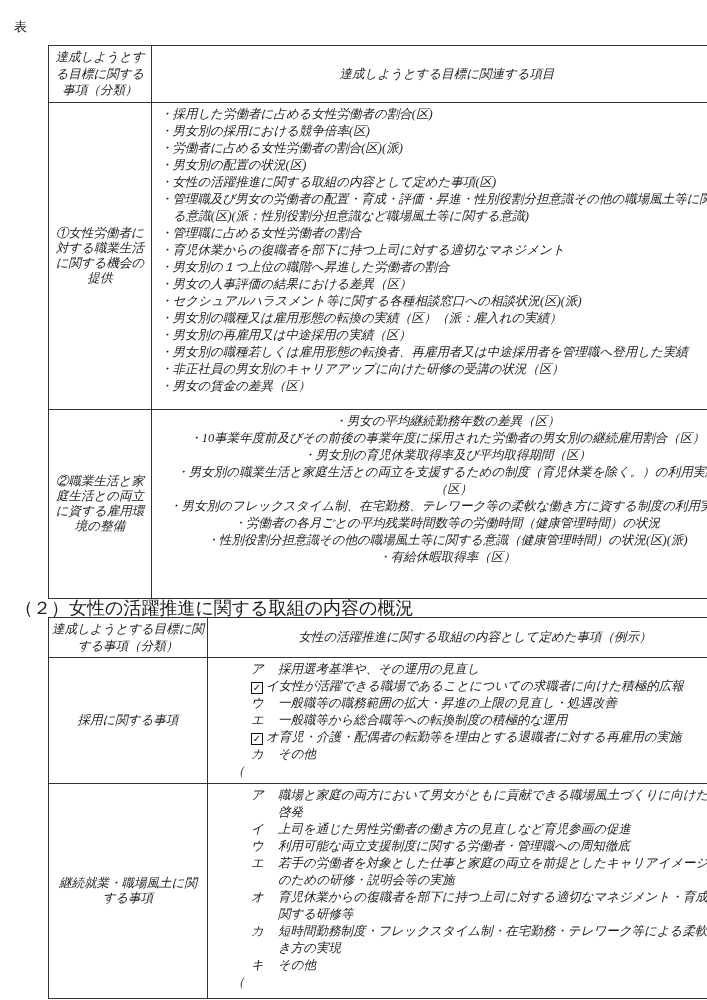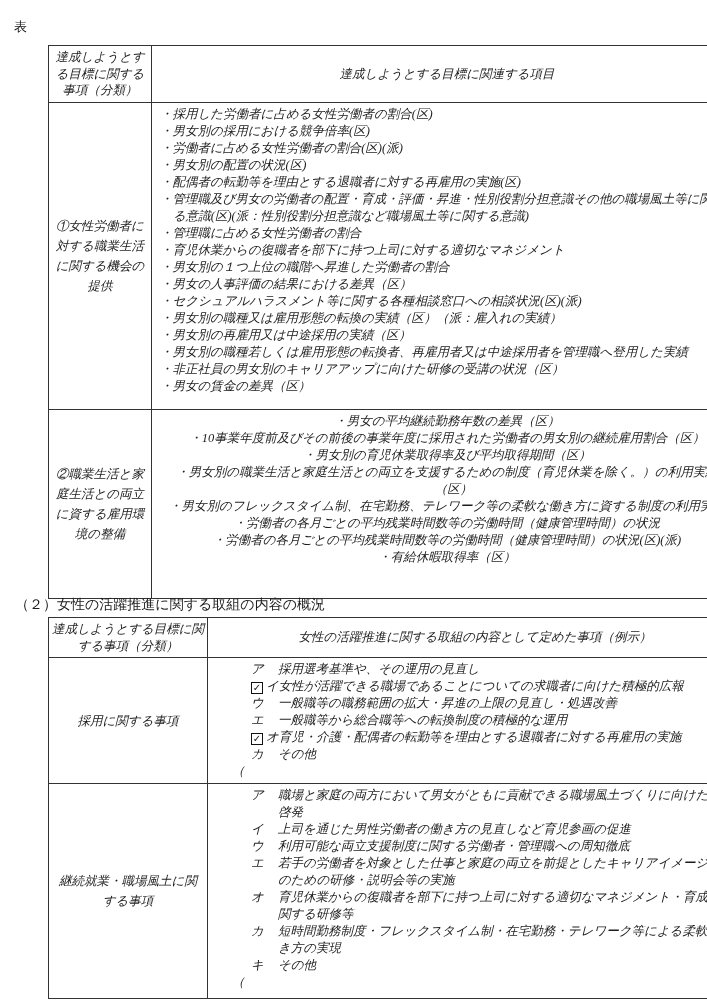--- a/index.html
+++ b/index.html
@@ -6,33 +6,33 @@
   body{width:707px;height:1000px;font-family:"Liberation Serif","DejaVu Serif",serif;color:#1c1c1c;}
   .page{position:relative;width:707px;height:1000px;overflow:hidden;background:#fff;}
   .doc-label{position:absolute;left:14px;top:18px;font-size:13px;}
   table.tbl{border-collapse:collapse;position:absolute;left:48px;table-layout:fixed;width:695px;background:#fff;font-style:italic;}
   .t1{top:45px;}
   .t2{top:617px;}
   .tbl td{border:1.4px solid #333;}
   .hdr td{text-align:center;vertical-align:middle;font-size:12.5px;line-height:16.5px;padding:3px 2px;}
   .t1 .hdr td{height:48px;}
   .t2 .hdr td{height:32px;}
-  .cat{text-align:center;vertical-align:middle;font-size:12.5px;line-height:20px;padding:2px 4px;word-break:break-all;}
+  .cat{text-align:center;vertical-align:middle;font-size:12.5px;line-height:15px;padding:2px 4px;word-break:break-all;}
   .items-cell{vertical-align:top;padding:3px 8px 3px 8px;font-size:12.5px;line-height:17px;word-break:break-all;}
   .t1 .r1 td{height:300px;}
   .t1 .r2 td{height:182px;text-align:center;}
   .t2 .r1 td{height:116px;}
   .t2 .r2 td{height:208px;}
   .b-item{padding-left:13px;text-indent:-13px;}
   .bullet{display:inline;}
   .k-item{padding-left:27px;text-indent:-27px;margin-left:35px;}
   .k-prefix{display:inline-block;min-width:27px;text-indent:0;}
   .checkbox{display:inline-block;width:10px;height:10px;border:1.6px solid #111;font-size:10px;line-height:9px;font-weight:bold;text-align:center;margin-right:3px;vertical-align:-1px;font-family:"DejaVu Sans",sans-serif;color:#111;}
   .blank-line{display:flex;justify-content:space-between;padding:0 8px 0 16px;}
-  .sec-heading{position:absolute;left:15px;top:596px;font-size:14px;}
+  .sec-heading{position:absolute;left:15px;top:596px;font-size:18px;}
 </style>
 </head>
 <body>
 
 <div class="page">
 
   <div class="doc-label">表</div>
 
   <table class="tbl t1">
     <colgroup>
@@ -45,21 +45,21 @@
       <td>達成しようとする目標に関連する項目</td>
     </tr>
     <tr class="r1">
       <td class="cat">①女性労働者に対する職業生活に関する機会の提供</td>
       <td class="items-cell">
         <div>
               <div class="b-item"><span class="bullet">・</span><span>採用した労働者に占める女性労働者の割合(区)</span></div>
               <div class="b-item"><span class="bullet">・</span><span>男女別の採用における競争倍率(区)</span></div>
               <div class="b-item"><span class="bullet">・</span><span>労働者に占める女性労働者の割合(区)(派)</span></div>
               <div class="b-item"><span class="bullet">・</span><span>男女別の配置の状況(区)</span></div>
-              <div class="b-item"><span class="bullet">・</span><span>配偶者の転勤等を理由とする退職者に対する再雇用の実施(区)</span></div>
+              <div class="b-item"><span class="bullet">・</span><span>女性の活躍推進に関する取組の内容として定めた事項(区)</span></div>
               <div class="b-item"><span class="bullet">・</span><span>管理職及び男女の労働者の配置・育成・評価・昇進・性別役割分担意識その他の職場風土等に関する意識(区)(派：性別役割分担意識など職場風土等に関する意識)</span></div>
               <div class="b-item"><span class="bullet">・</span><span>管理職に占める女性労働者の割合</span></div>
               <div class="b-item"><span class="bullet">・</span><span>育児休業からの復職者を部下に持つ上司に対する適切なマネジメント</span></div>
               <div class="b-item"><span class="bullet">・</span><span>男女別の１つ上位の職階へ昇進した労働者の割合</span></div>
               <div class="b-item"><span class="bullet">・</span><span>男女の人事評価の結果における差異（区）</span></div>
               <div class="b-item"><span class="bullet">・</span><span>セクシュアルハラスメント等に関する各種相談窓口への相談状況(区)(派)</span></div>
               <div class="b-item"><span class="bullet">・</span><span>男女別の職種又は雇用形態の転換の実績（区）（派：雇入れの実績）</span></div>
               <div class="b-item"><span class="bullet">・</span><span>男女別の再雇用又は中途採用の実績（区）</span></div>
               <div class="b-item"><span class="bullet">・</span><span>男女別の職種若しくは雇用形態の転換者、再雇用者又は中途採用者を管理職へ登用した実績</span></div>
               <div class="b-item"><span class="bullet">・</span><span>非正社員の男女別のキャリアアップに向けた研修の受講の状況（区）</span></div>
@@ -70,21 +70,21 @@
     <tr class="r2">
       <td class="cat">②職業生活と家庭生活との両立に資する雇用環境の整備</td>
       <td class="items-cell">
         <div>
               <div class="b-item"><span class="bullet">・</span><span>男女の平均継続勤務年数の差異（区）</span></div>
               <div class="b-item"><span class="bullet">・</span><span>10事業年度前及びその前後の事業年度に採用された労働者の男女別の継続雇用割合（区）</span></div>
               <div class="b-item"><span class="bullet">・</span><span>男女別の育児休業取得率及び平均取得期間（区）</span></div>
               <div class="b-item"><span class="bullet">・</span><span>男女別の職業生活と家庭生活との両立を支援するための制度（育児休業を除く。）の利用実績（区）</span></div>
               <div class="b-item"><span class="bullet">・</span><span>男女別のフレックスタイム制、在宅勤務、テレワーク等の柔軟な働き方に資する制度の利用実績</span></div>
               <div class="b-item"><span class="bullet">・</span><span>労働者の各月ごとの平均残業時間数等の労働時間（健康管理時間）の状況</span></div>
-              <div class="b-item"><span class="bullet">・</span><span>労働者の各月ごとの平均残業時間数等の労働時間（健康管理時間）の状況(区)(派)</span></div>
+              <div class="b-item"><span class="bullet">・</span><span>性別役割分担意識その他の職場風土等に関する意識（健康管理時間）の状況(区)(派)</span></div>
               <div class="b-item"><span class="bullet">・</span><span>有給休暇取得率（区）</span></div>
             </div>
       </td>
     </tr>
   </tbody>
     </table>
 
   <div class="sec-heading">（２）女性の活躍推進に関する取組の内容の概況</div>
 
   <table class="tbl t2">

